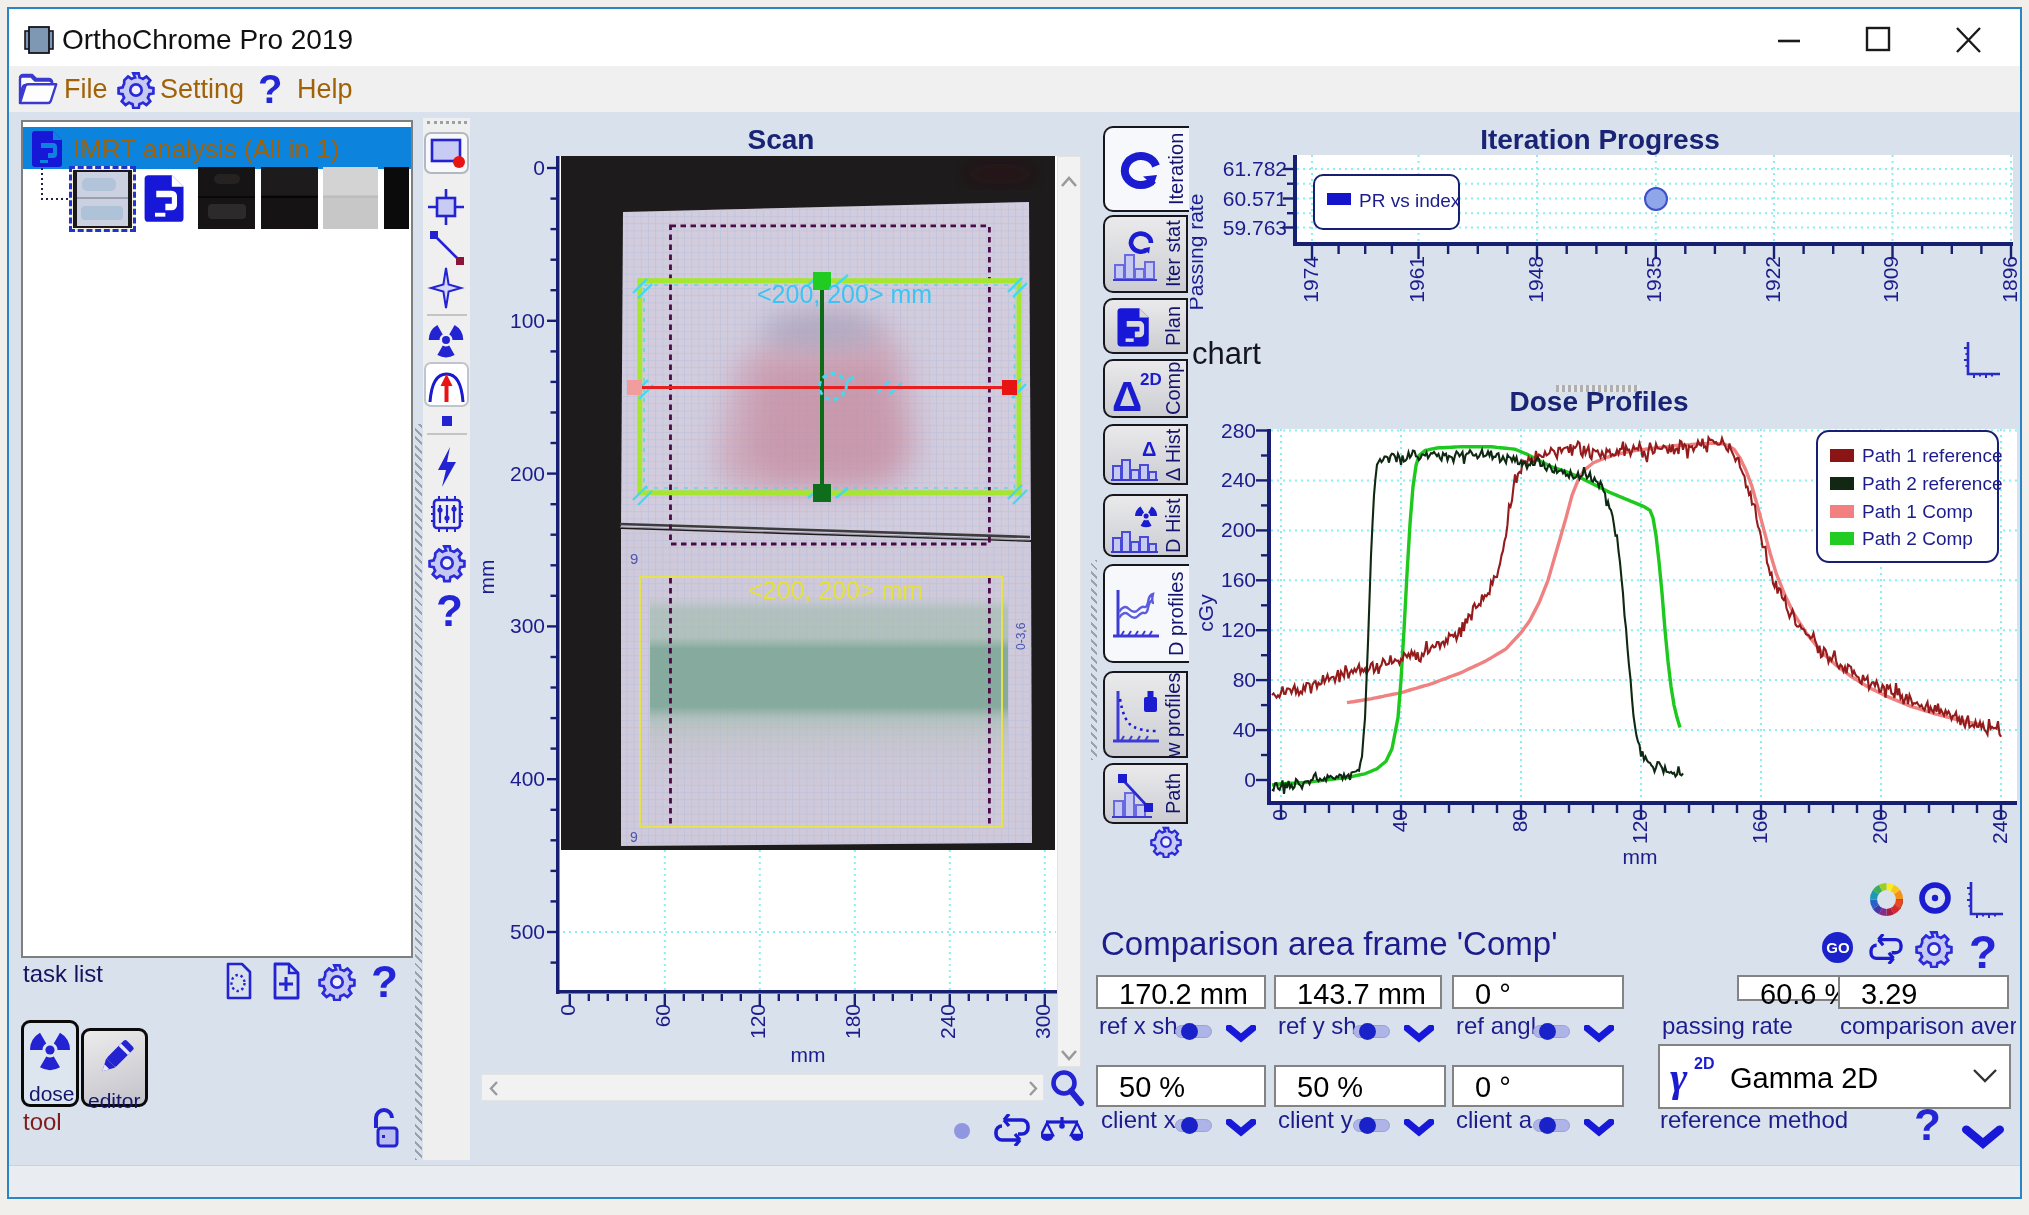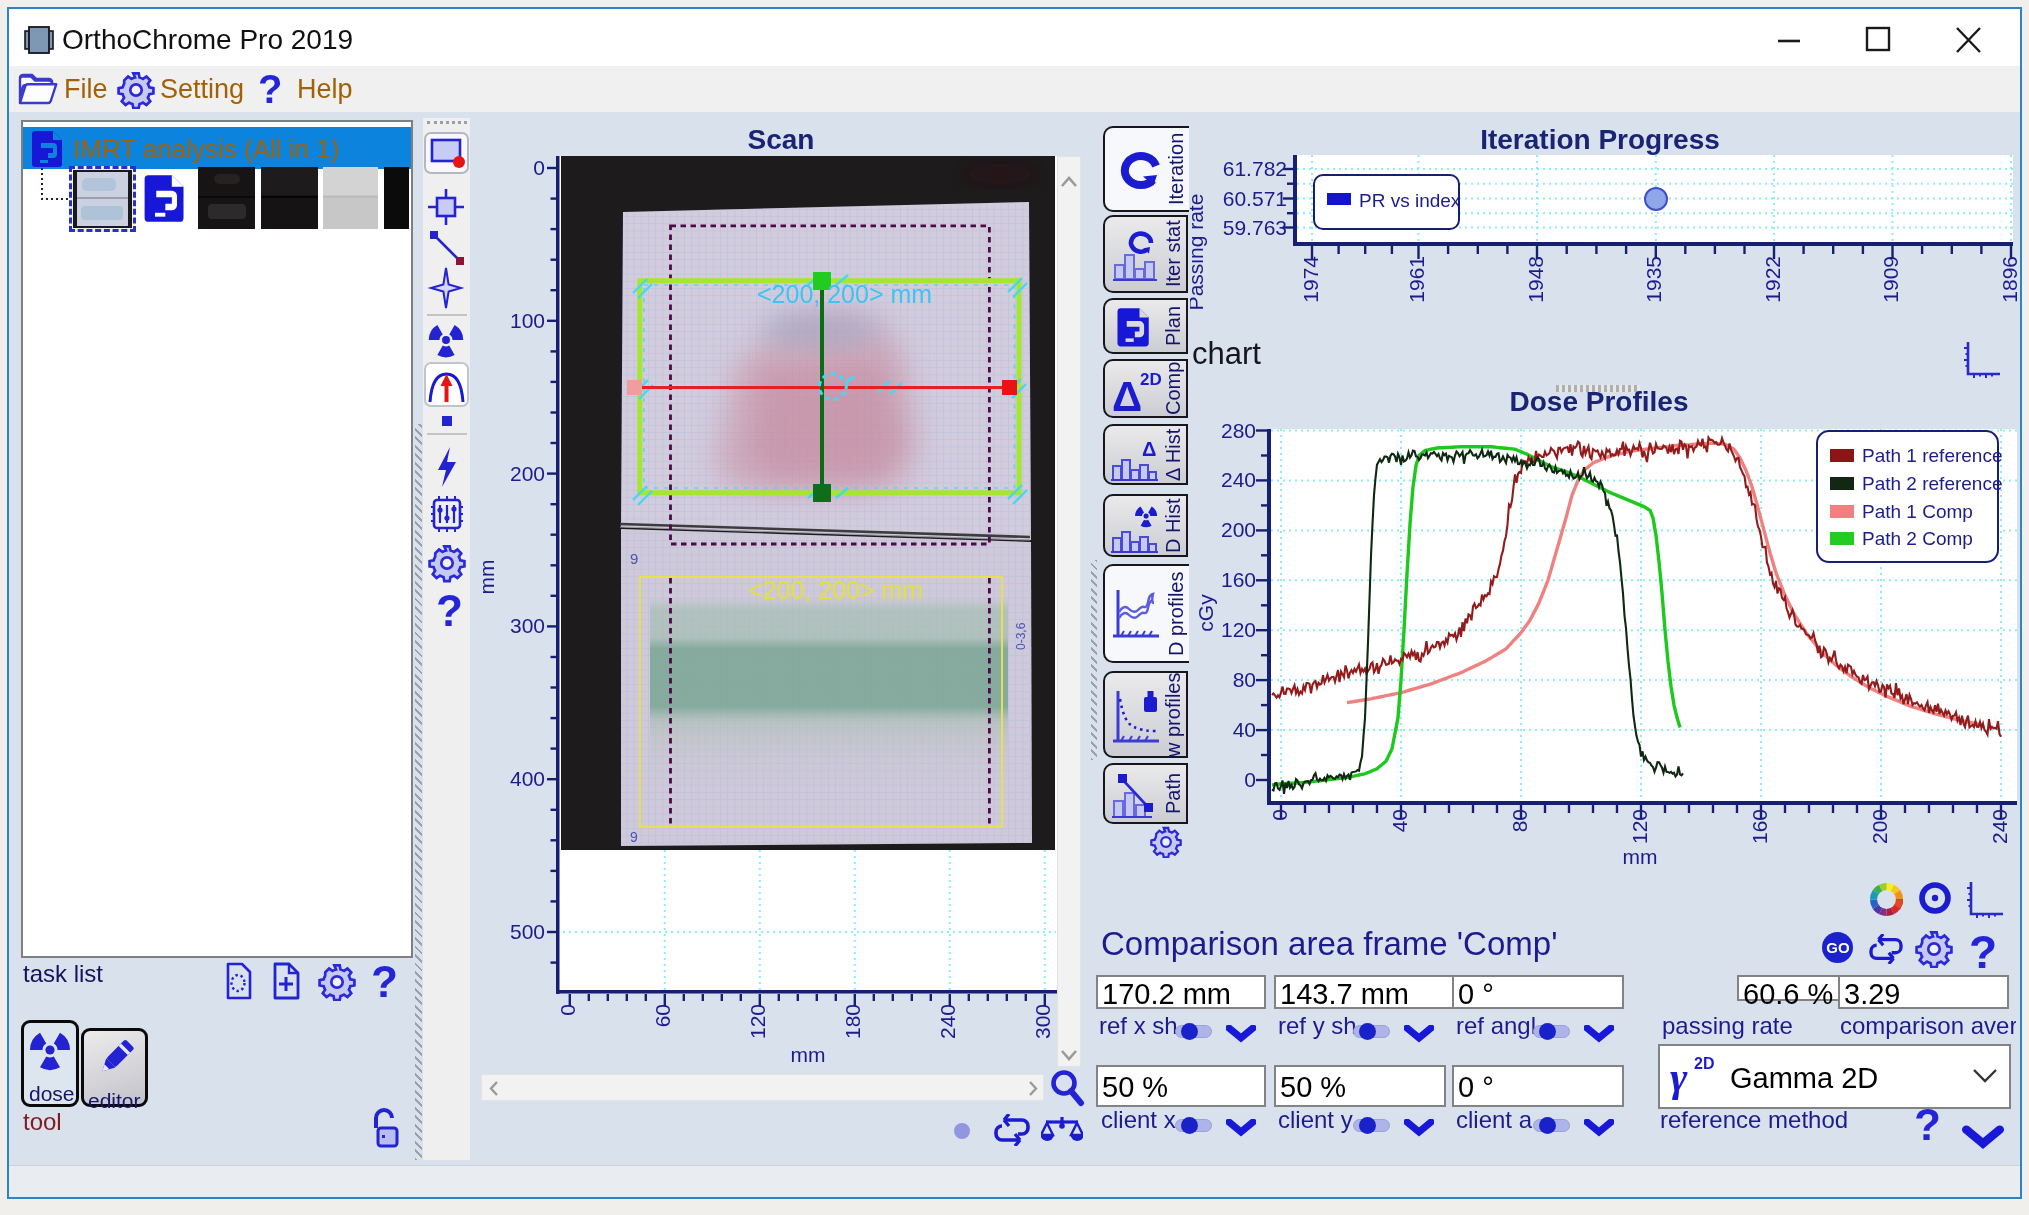--- a/index.html
+++ b/index.html
@@ -8,21 +8,21 @@
 #win{position:absolute;left:7px;top:7px;width:2015px;height:1192px;
   border:2px solid #2b84c4;background:#d8e1ec;}
 #title{position:absolute;left:9px;top:9px;width:2011px;height:57px;background:#fff}
 #menu{position:absolute;left:9px;top:66px;width:2011px;height:46px;background:#f0f0f0}
 #status{position:absolute;left:9px;top:1165px;width:2011px;height:32px;background:#e9edf1;border-top:1px solid #cdd2d8}
 .t1{position:absolute;color:#111;font-size:28px;white-space:nowrap}
 .t2{position:absolute;color:#a16207;font-size:27px;white-space:nowrap}
 .nv{position:absolute;color:#1c1c8c;font-size:24px;white-space:nowrap}
 .nv2{position:absolute;color:#1c1c8c;font-size:33px;white-space:nowrap}
 .ct{position:absolute;color:#1a2474;font-size:28px;font-weight:bold;white-space:nowrap;text-align:center}
-.fld{position:absolute;background:#fff;border:2px solid #838383;color:#000;font-size:29px;padding:1px 0 0 4px;white-space:nowrap}
+.fld{position:absolute;background:#fff;border:2px solid #838383;color:#000;font-size:29px;padding:1px 0 0 21px;white-space:nowrap}
 .tl{fill:#1c1c8c;font-size:21px;font-family:"Liberation Sans",sans-serif}
 .lg{fill:#1c1c8c;font-size:19px;font-family:"Liberation Sans",sans-serif}
 .cg{stroke:#8aefef;stroke-width:2;stroke-dasharray:2 4;fill:none}
 .ax2{stroke:#171f73;stroke-width:2.4}
 .tab{position:absolute;left:1103px;width:85px;border:2.5px solid #16161c;
   border-radius:10px 0 0 10px;background:linear-gradient(#eaeaec,#cccdd2)}
 .tab.on{background:#f6f8fc;border-right:none;width:86px;z-index:3}
 .tab .txt{position:absolute;right:1px;top:0;height:100%;display:flex;align-items:center;justify-content:center;
   color:#14146e;font-size:20px;white-space:nowrap;overflow:visible;writing-mode:vertical-rl;transform:rotate(180deg)}
 .sld{position:absolute;width:37px;height:13px;background:#aeb4e8;border-radius:7px;border:1px solid #9aa0d8}
@@ -693,21 +693,21 @@
  <path d="M12 6 L17 0 M12 6 L17 12" stroke="#1b1bd0" stroke-width="3.4"></path>
  <path d="M28 26 L23 20 M28 26 L23 32" stroke="#1b1bd0" stroke-width="3.4"></path>
 </svg>
 <svg class="abs" style="left:1915px;top:930px" width="38" height="38" viewBox="0 0 24 24">
  <path fill="#c6c9f2" stroke="#2a2ad8" stroke-width="1.7" d="M10.3 1.5h3.4l.5 2.6a8 8 0 0 1 2.2.9l2.2-1.5 2.4 2.4-1.5 2.2a8 8 0 0 1 .9 2.2l2.6.5v3.4l-2.6.5a8 8 0 0 1-.9 2.2l1.5 2.2-2.4 2.4-2.2-1.5a8 8 0 0 1-2.2.9l-.5 2.6h-3.4l-.5-2.6a8 8 0 0 1-2.2-.9l-2.2 1.5-2.4-2.4 1.5-2.2a8 8 0 0 1-.9-2.2l-2.6-.5v-3.4l2.6-.5a8 8 0 0 1 .9-2.2L4.6 5.9 7 3.5l2.2 1.5a8 8 0 0 1 2.2-.9z"></path>
  <circle cx="12" cy="12" r="3.6" fill="#f0f0fa" stroke="#2a2ad8" stroke-width="1.7"></circle>
 </svg>
 <div class="abs" style="left:1969px;top:925px;color:#2525d8;font-size:46px;font-weight:bold">?</div>
 
 <div class="fld" style="left:1096px;top:975px;width:170px;height:34px">170.2 mm</div>
-<div class="fld" style="left:1274px;top:975px;width:204px;height:34px">143.7 mm</div>
+<div class="fld" style="left:1274px;top:975px;width:168px;height:34px">143.7 mm</div>
 <div class="fld" style="left:1452px;top:975px;width:172px;height:34px">0 °</div>
 <div class="fld" style="left:1737px;top:975px;width:171px;height:26px">60.6 %</div>
 <div class="fld" style="left:1838px;top:975px;width:171px;height:34px">3.29</div>
 <div class="nv" style="left:1099px;top:1012px">ref x sh</div>
 <div class="sld" style="left:1175px;top:1025px"></div>
 <svg class="chv" style="left:1226px;top:1025px" viewBox="0 0 30 18">
     <path d="M3 3 L15 13 L27 3" fill="none" stroke="#1818d8" stroke-width="7" stroke-linecap="round"></path>
   </svg>
 <div class="nv" style="left:1278px;top:1012px">ref y sh</div>
 <div class="sld" style="left:1353px;top:1025px"></div>

